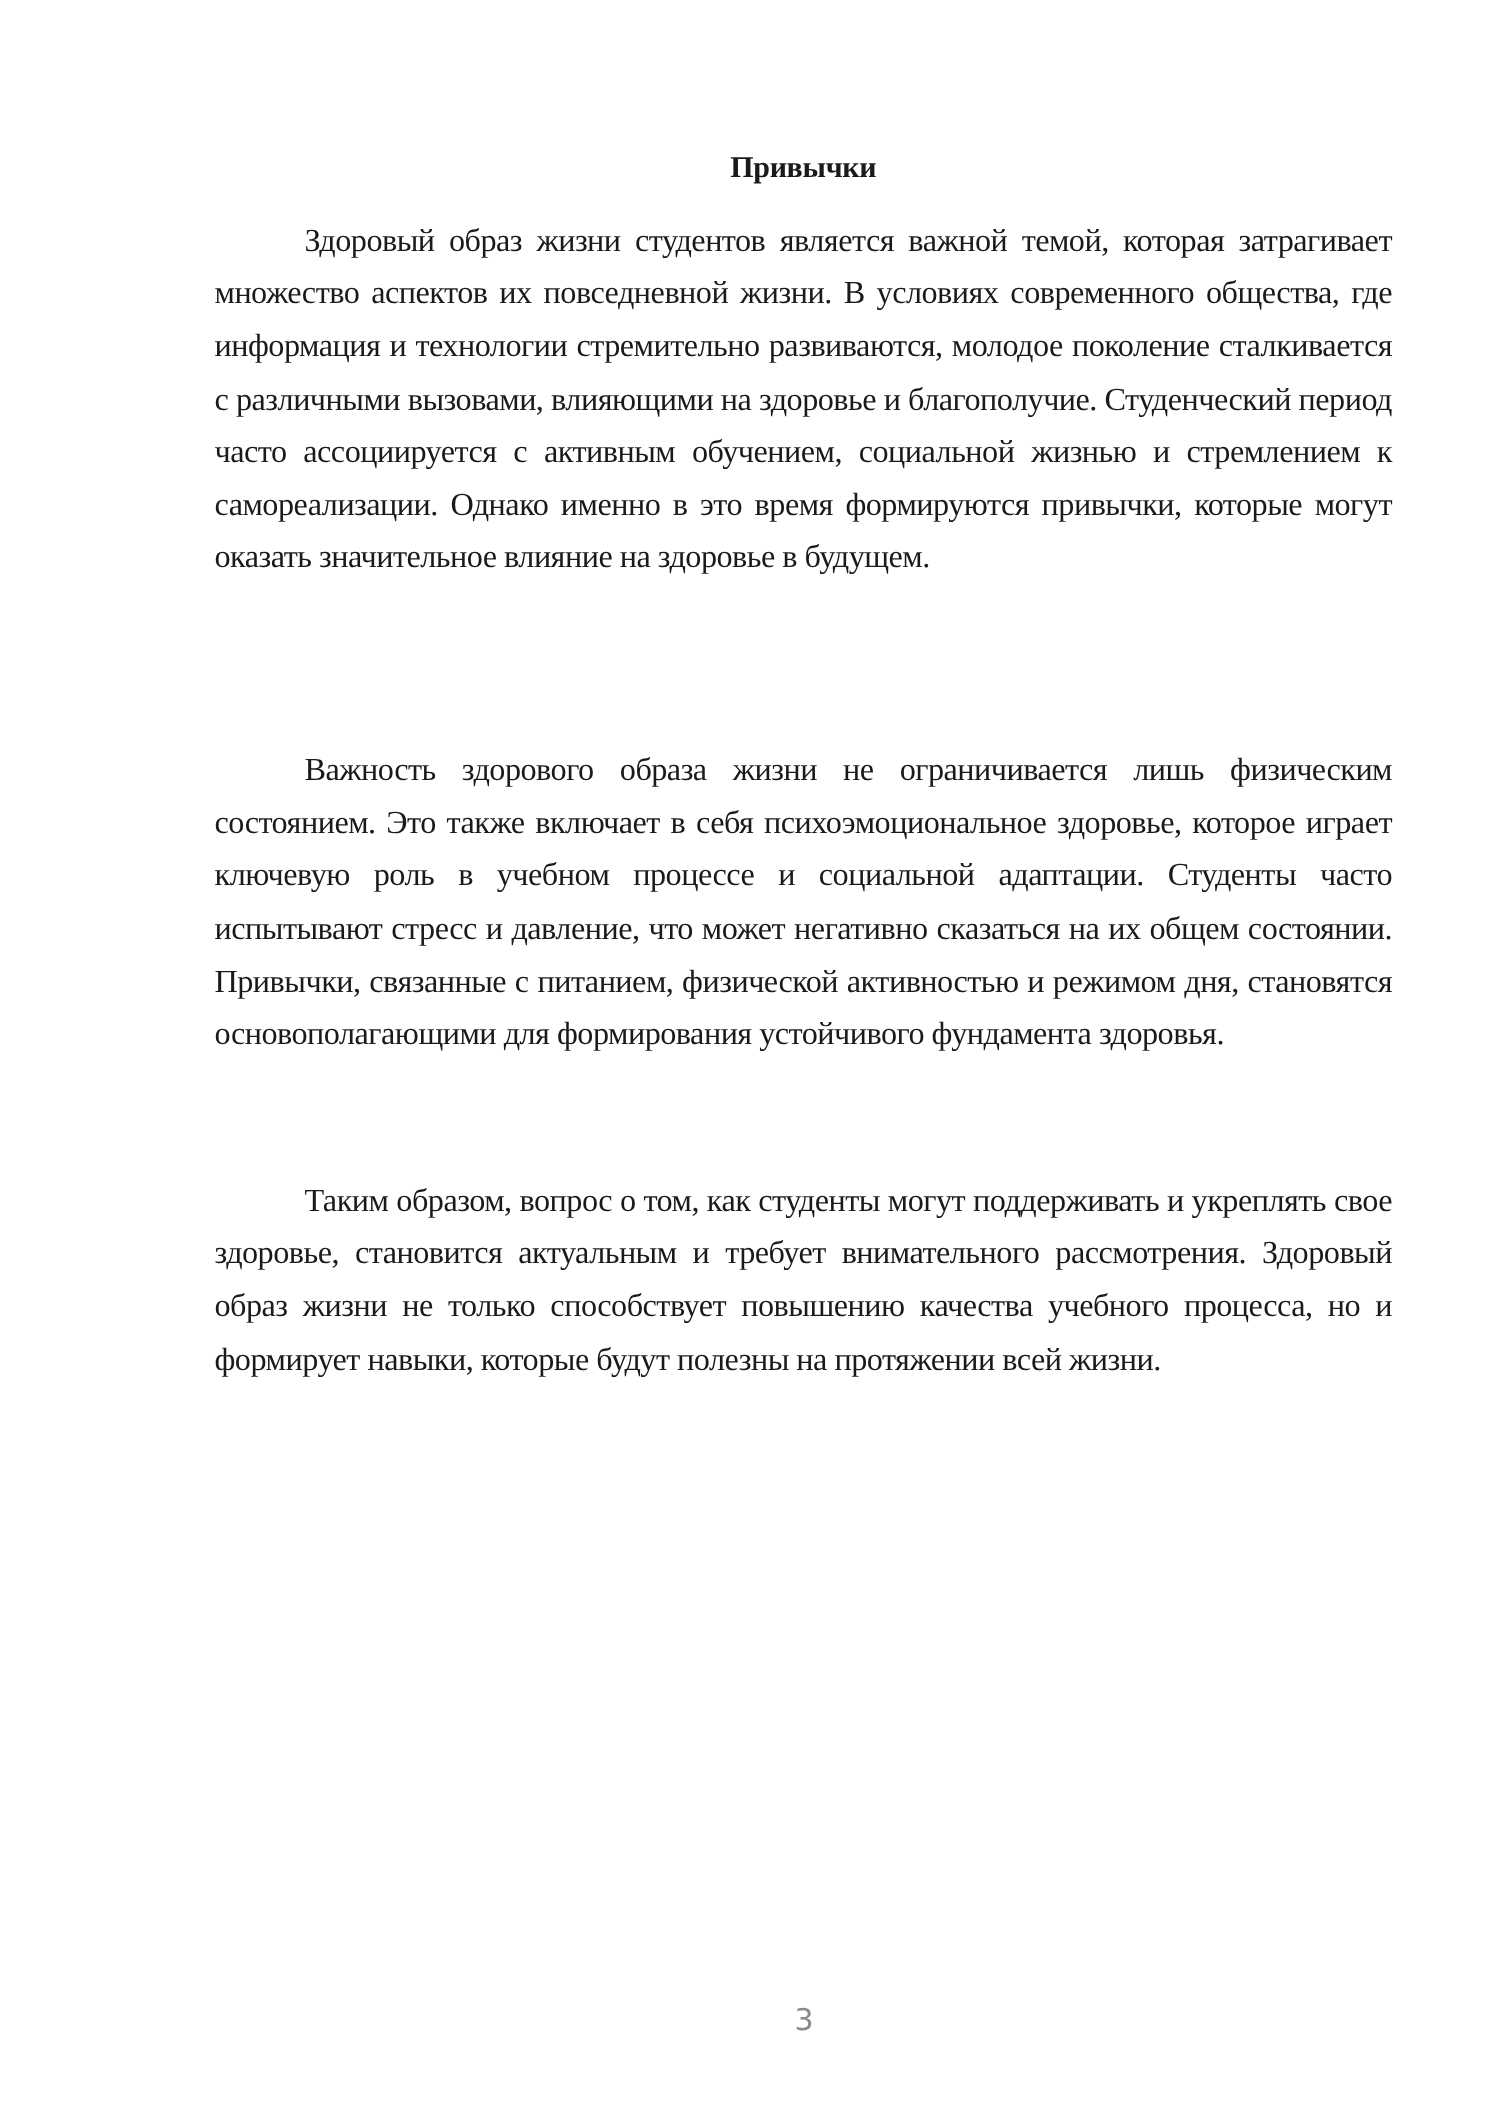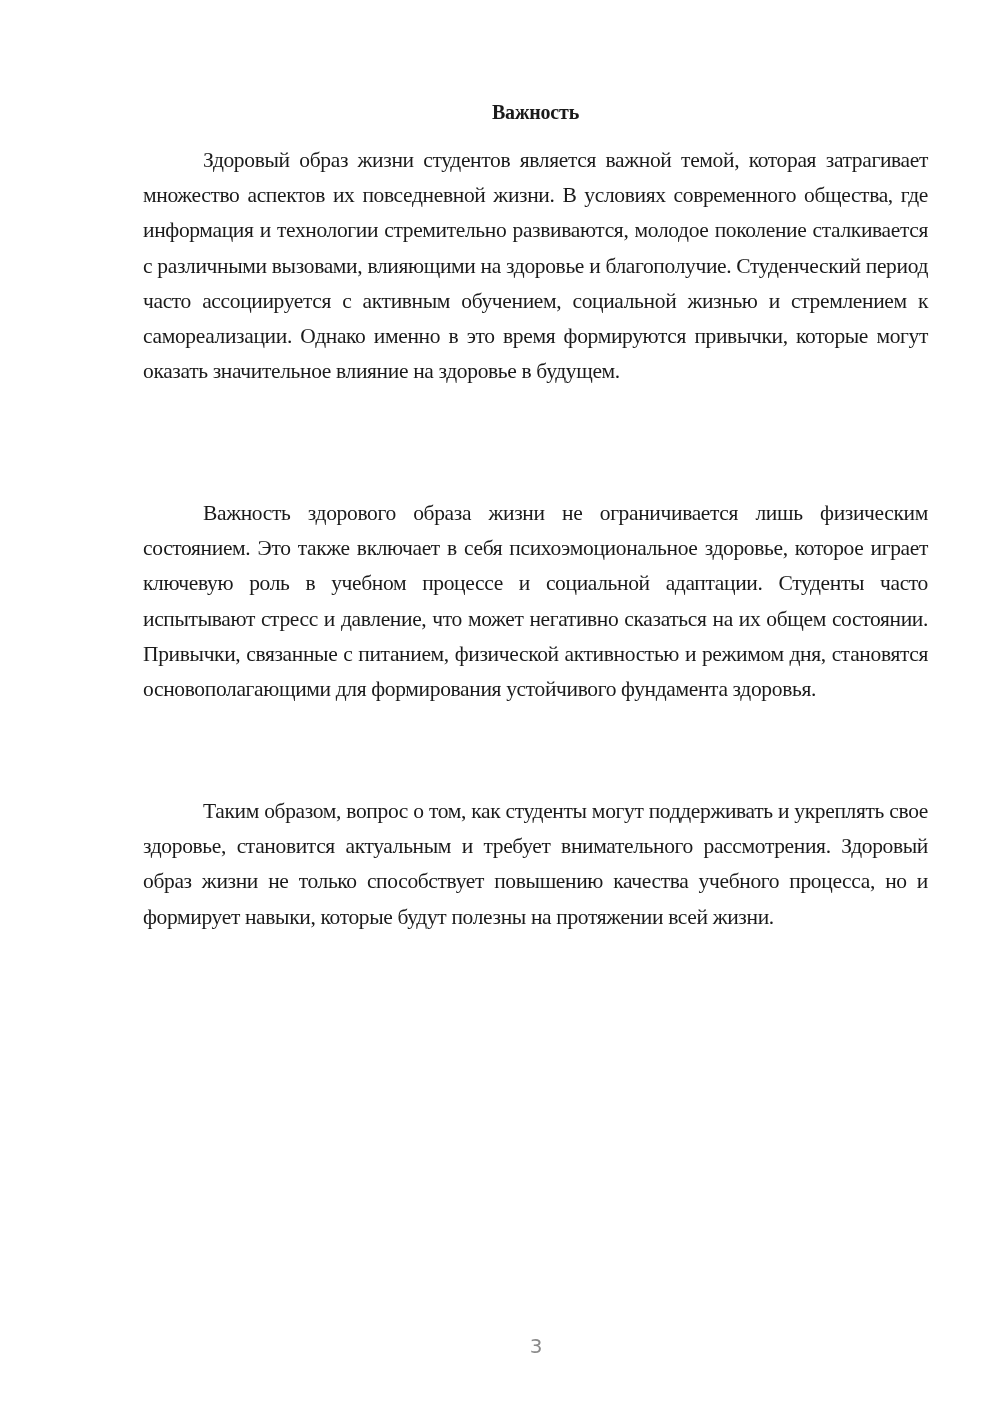--- a/index.html
+++ b/index.html
@@ -18,29 +18,29 @@
     position: absolute; left: 143px; width: 785px;
     font-size: 21.5px; line-height: 35.2px;
     text-align: justify; text-align-last: left;
     text-indent: 60px;
     letter-spacing: -0.35px;
     margin: 0;
     font-family: Liberation Serif, serif;
   }
   .p1 { top: 143px; }
   .p2 { top: 496px; }
-  .p3 { top: 783px; margin-top: 11px; }
+  .p3 { top: 783px; }
   .page-number {
     position: absolute; top: 1334px; left: 0; width: 1000px; padding-left: 72px; box-sizing: border-box;
     text-align: center; font-size: 20px; color: #8a8a8a;
     font-family: "DejaVu Sans", sans-serif;
   }
 </style>
 </head>
 <body>
 
 <div class="page">
-  <div class="title">Важность</div>
+  <div class="title">Привычки</div>
   <p class="para p1">Здоровый образ жизни студентов является важной темой, которая затрагивает множество аспектов их повседневной жизни. В условиях современного общества, где информация и технологии стремительно развиваются, молодое поколение сталкивается с различными вызовами, влияющими на здоровье и благополучие. Студенческий период часто ассоциируется с активным обучением, социальной жизнью и стремлением к самореализации. Однако именно в это время формируются привычки, которые могут оказать значительное влияние на здоровье в будущем.</p>
   <p class="para p2">Важность здорового образа жизни не ограничивается лишь физическим состоянием. Это также включает в себя психоэмоциональное здоровье, которое играет ключевую роль в учебном процессе и социальной адаптации. Студенты часто испытывают стресс и давление, что может негативно сказаться на их общем состоянии. Привычки, связанные с питанием, физической активностью и режимом дня, становятся основополагающими для формирования устойчивого фундамента здоровья.</p>
   <p class="para p3">Таким образом, вопрос о том, как студенты могут поддерживать и укреплять свое здоровье, становится актуальным и требует внимательного рассмотрения. Здоровый образ жизни не только способствует повышению качества учебного процесса, но и формирует навыки, которые будут полезны на протяжении всей жизни.</p>
   <div class="page-number">3</div>
 </div>
 
 </body></html>

